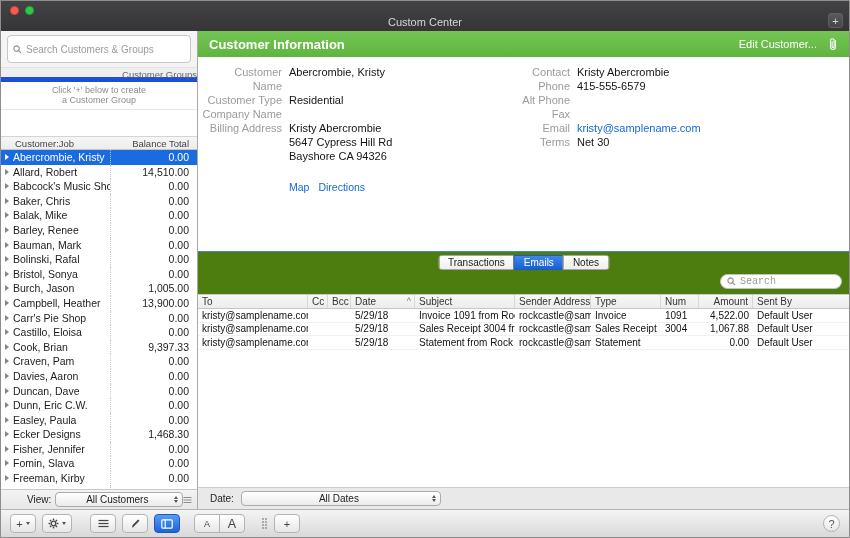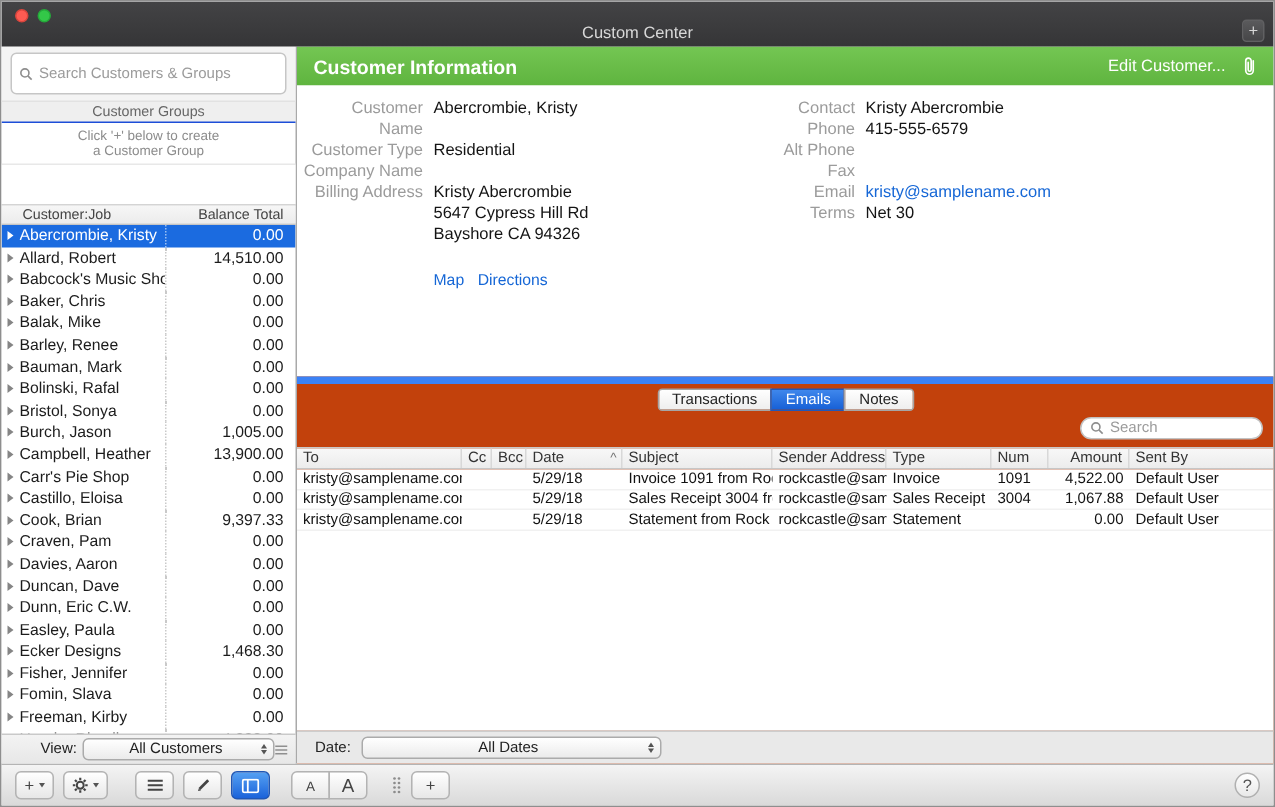--- a/index.html
+++ b/index.html
@@ -17,21 +17,21 @@
   .win-plus{position:absolute;right:6px;bottom:3px;width:15px;height:15px;border:1px solid #606062;border-radius:3px;background:linear-gradient(#5a5a5c,#464648);color:#d8d8d8;font-size:11px;line-height:12px;text-align:center;padding:0;cursor:pointer}
 
   .content{flex:1;display:flex;min-height:0}
 
   
   .sidebar{width:197px;flex:0 0 197px;border-right:1px solid #a9a9a9;display:flex;flex-direction:column;background:#fff}
   .search-wrap{padding:4px 6px;background:#f4f4f4;border-bottom:1px solid #e2e2e2}
   .search-box{display:flex;align-items:center;gap:4px;height:28px;background:#fff;border:1px solid #c6c6c6;border-radius:4px;padding:0 5px}
   .search-box input{border:none;outline:none;flex:1;font-size:10px;font-family:inherit;color:#333;background:transparent;min-width:0}
   .search-box input::placeholder{color:#9b9b9b}
-  .groups-header{height:14px;line-height:13px;text-align:center;font-size:9.5px;color:#666;background:#efefef;border-bottom:1px solid #1d4ed8}
+  .groups-header{height:14px;line-height:13px;text-align:right;font-size:9.5px;color:#666;background:#efefef;border-bottom:5px solid #1d4ed8}
   .groups-hint{padding:3px 0 4px;text-align:center;font-size:9px;color:#8c8c8c;line-height:10px;border-bottom:1px solid #e8e8e8}
   .groups-empty{height:26px;flex:0 0 26px;background:#fff}
   .list-header{height:14px;flex:0 0 14px;display:flex;align-items:center;background:linear-gradient(#f6f6f6,#ececec);border-top:1px solid #d4d4d4;border-bottom:1px solid #c6c6c6;font-size:9.5px;color:#444}
   .list-header .c1{flex:1;padding-left:14px}
   .list-header .c2{width:87px;text-align:right;padding-right:8px}
   .customer-list{flex:1;overflow:hidden}
   .customer-row{height:14.6px;display:flex;align-items:stretch;font-size:10.5px;color:#1c1c1c;cursor:pointer}
   .customer-row .tri{width:0;height:0;border-top:3px solid transparent;border-bottom:3px solid transparent;border-left:4.5px solid #858585;margin:4px 4px 0 4px;flex:0 0 auto}
   .customer-row .name{flex:1;white-space:nowrap;overflow:hidden;line-height:14.6px}
   .customer-row .balance{width:87px;flex:0 0 87px;text-align:right;padding-right:8px;border-left:1px dotted #c9c9c9;line-height:14.6px}
@@ -66,28 +66,28 @@
   .f-row{display:flex;line-height:14px}
   .f-label{color:#9b9b9b;text-align:right;margin-right:7px;flex:0 0 auto}
   .leftc .f-label{width:80px}
   .rightc .f-label{width:72px}
   .f-value{color:#141414;white-space:nowrap}
   .multi span{display:block}
   .links-row{margin-top:18px;padding-left:87px;display:flex;gap:9px;font-size:10.5px}
   .links-row a{color:#1667d6;cursor:pointer;text-decoration:none}
   a.mail-link{color:#1667d6;cursor:pointer;text-decoration:none}
 
-  .lower{flex:1;background:#c2410c;border-top:5px solid #3b82f6;position:relative;min-height:0}
+  .lower{flex:1;background:#4d7c0f;border-top:1px solid #3b82f6;position:relative;min-height:0}
   .tabs{position:absolute;top:3px;left:50%;transform:translateX(-50%);display:flex}
   .tab{height:15px;line-height:13px;font-size:10px;padding:0 9px;background:linear-gradient(#fefefe,#eee);border:1px solid #a5a5a5;color:#222;margin-left:-1px;cursor:pointer;font-family:inherit}
   .tab:first-child{border-radius:3px 0 0 3px;margin-left:0}
   .tab:last-child{border-radius:0 3px 3px 0}
   .tab.active{background:linear-gradient(#3f87ec,#1760d6);border-color:#2158b9;color:#fff}
   .tbl-search{position:absolute;top:22px;right:7px;width:122px;height:15px;display:flex;align-items:center;gap:4px;background:#fff;border:1px solid #c2c2c2;border-radius:8px;padding:0 6px}
-  .tbl-search input{border:none;outline:none;flex:1;font-size:10px;font-family:Liberation Sans, sans-serif;min-width:0;background:transparent}
+  .tbl-search input{border:none;outline:none;flex:1;font-size:10px;font-family:Liberation Mono, monospace;min-width:0;background:transparent}
   .tbl-search input::placeholder{color:#9b9b9b}
 
   .email-table{position:absolute;left:0;right:0;top:42px;bottom:22px;display:flex;flex-direction:column;border-top:1px solid #c9c9c9}
   .et-header,.et-row{display:grid;grid-template-columns:110px 20px 23px 64px 100px 76px 70px 38px 54px 1fr}
   .et-header{height:14px;flex:0 0 14px;background:linear-gradient(#f8f8f8,#ececec);border-bottom:1px solid #c6c6c6;font-size:10px;color:#333}
   .et-header>div{padding:1px 0 0 4px;border-right:1px solid #d8d8d8;white-space:nowrap;overflow:hidden;cursor:pointer}
   .et-header>div:last-child{border-right:none}
   .et-header .h-amount{text-align:right;padding-right:4px}
   .et-header .h-date{display:flex;justify-content:space-between;padding-right:3px}
   .caret-up{color:#777;font-size:9px;line-height:11px}

